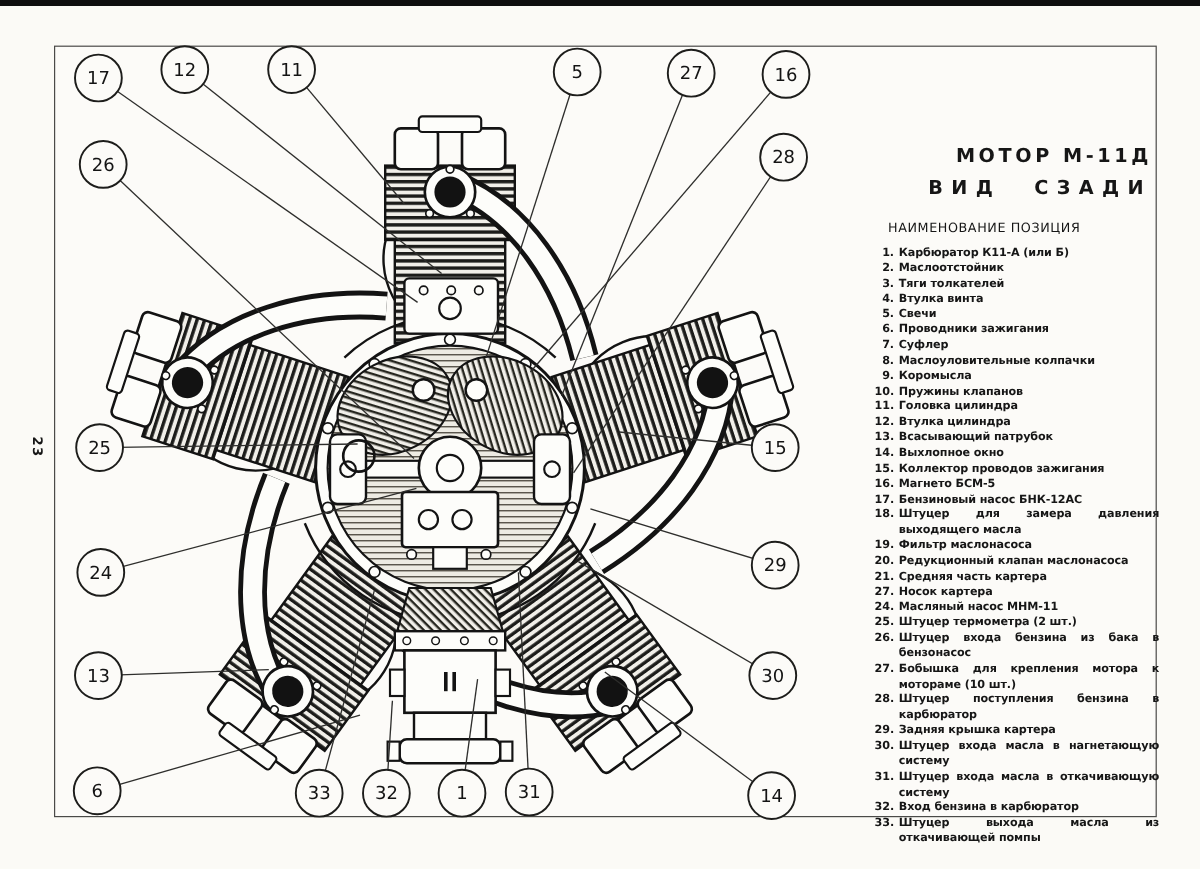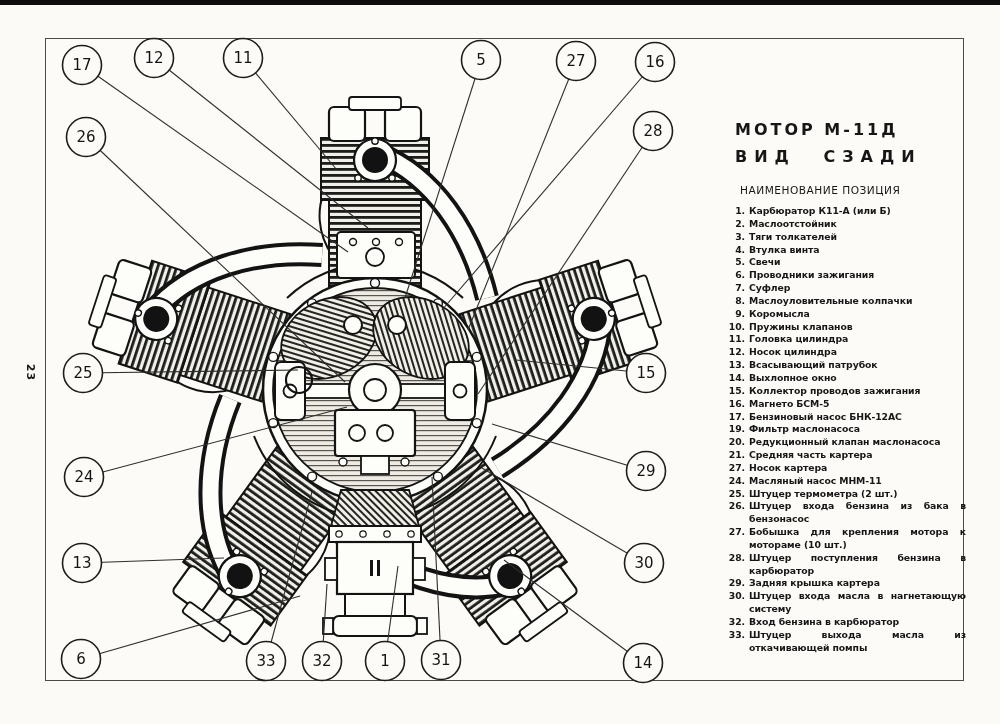--- a/index.html
+++ b/index.html
@@ -12,21 +12,21 @@
   .frame{
     position:absolute;left:45px;top:38px;width:919px;height:643px;
     border:1.5px solid #4a4a48;background:#fcfbf8;box-sizing:border-box;
   }
   .pagenum{
     position:absolute;left:22px;top:366px;
     transform:rotate(90deg);transform-origin:center;
     font-size:11px;font-weight:700;letter-spacing:1px;
   }
   .title{
-    position:absolute;left:735px;top:120px;width:225px;text-align:left;
+    position:absolute;left:735px;top:120px;width:225px;text-align:right;
     font-weight:700;font-size:16px;letter-spacing:3px;white-space:nowrap;
   }
   .title .l2{margin-top:8px;letter-spacing:7px;word-spacing:15px;}
   .list-head{
     position:absolute;left:740px;top:184px;
     font-size:10.6px;font-weight:400;letter-spacing:0.5px;white-space:nowrap;
   }
   .parts{position:absolute;left:726px;top:205px;width:240px;}
   .row{display:flex;font-size:9.3px;font-weight:700;line-height:12.85px;letter-spacing:-0.1px;}
   .row .num{width:19px;text-align:right;flex:none;}
@@ -259,21 +259,21 @@
     <div class="row">
       <span class="num">10.</span>
       <span class="txt">Пружины клапанов</span>
     </div>
     <div class="row">
       <span class="num">11.</span>
       <span class="txt">Головка цилиндра</span>
     </div>
     <div class="row">
       <span class="num">12.</span>
-      <span class="txt">Носок цилиндра</span>
+      <span class="txt">Втулка цилиндра</span>
     </div>
     <div class="row">
       <span class="num">13.</span>
       <span class="txt">Всасывающий патрубок</span>
     </div>
     <div class="row">
       <span class="num">14.</span>
       <span class="txt">Выхлопное окно</span>
     </div>
     <div class="row">
@@ -282,20 +282,24 @@
     </div>
     <div class="row">
       <span class="num">16.</span>
       <span class="txt">Магнето БСМ-5</span>
     </div>
     <div class="row">
       <span class="num">17.</span>
       <span class="txt">Бензиновый насос БНК-12АС</span>
     </div>
     <div class="row">
+      <span class="num">18.</span>
+      <span class="txt">Штуцер для замера давления выходящего масла</span>
+    </div>
+    <div class="row">
       <span class="num">19.</span>
       <span class="txt">Фильтр маслонасоса</span>
     </div>
     <div class="row">
       <span class="num">20.</span>
       <span class="txt">Редукционный клапан маслонасоса</span>
     </div>
     <div class="row">
       <span class="num">21.</span>
       <span class="txt">Средняя часть картера</span>
@@ -326,20 +330,24 @@
     </div>
     <div class="row">
       <span class="num">29.</span>
       <span class="txt">Задняя крышка картера</span>
     </div>
     <div class="row">
       <span class="num">30.</span>
       <span class="txt">Штуцер входа масла в нагнетающую систему</span>
     </div>
     <div class="row">
+      <span class="num">31.</span>
+      <span class="txt">Штуцер входа масла в откачивающую систему</span>
+    </div>
+    <div class="row">
       <span class="num">32.</span>
       <span class="txt">Вход бензина в карбюратор</span>
     </div>
     <div class="row">
       <span class="num">33.</span>
       <span class="txt">Штуцер выхода масла из откачивающей помпы</span>
     </div>
   </div>
 
 </body></html>

